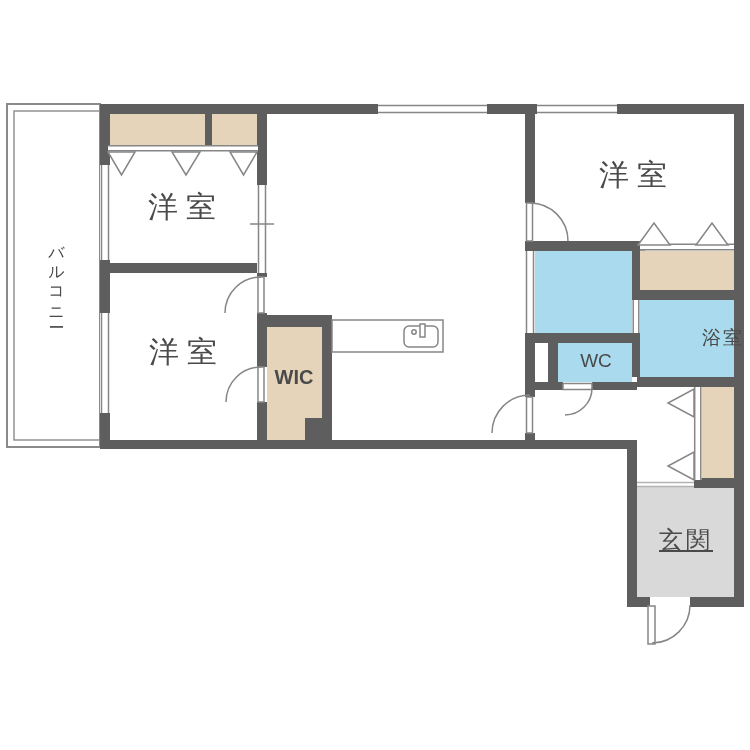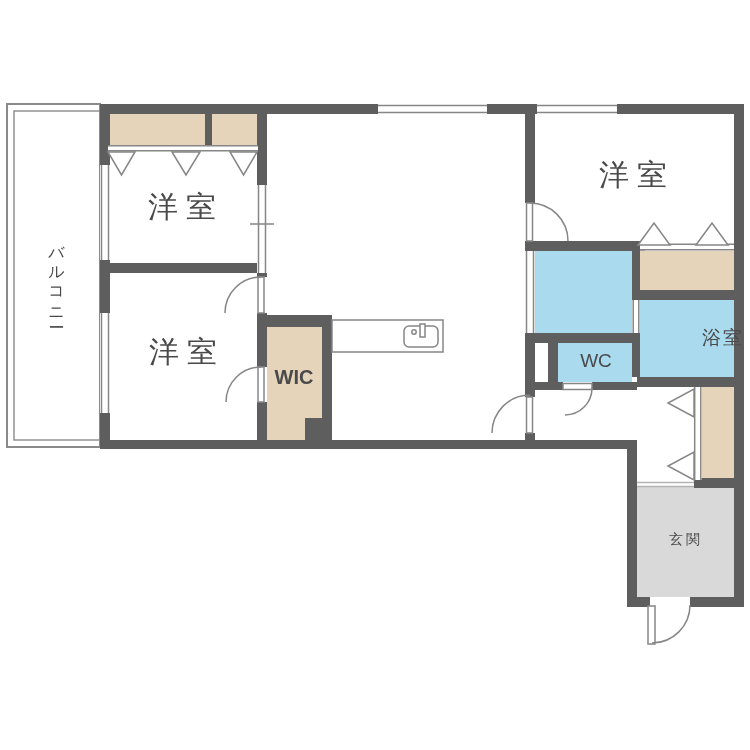--- a/index.html
+++ b/index.html
@@ -154,15 +154,15 @@
     <line class="step" x1="637" y1="486.5" x2="694" y2="486.5"></line>
   </g>
 </svg>
 
   <div class="label" style="left:182px;top:207px;font-size:30px;letter-spacing:8px;padding-left:8px;">洋室</div>
   <div class="label" style="left:183px;top:352px;font-size:30px;letter-spacing:8px;padding-left:8px;">洋室</div>
   <div class="label" style="left:633px;top:175px;font-size:30px;letter-spacing:8px;padding-left:8px;">洋室</div>
   <div class="label" style="left:294px;top:377px;font-size:20px;font-weight:bold;">WIC</div>
   <div class="label" style="left:596px;top:361px;font-size:19px;">WC</div>
   <div class="label" style="left:687px;top:338px;font-size:19px;letter-spacing:2px;margin-left:36px;">浴室</div>
-  <div class="label" style="left:686px;top:540px;font-size:14px;letter-spacing:3px;">玄関</div>
+  <div class="label" style="left:686px;top:540px;font-size:24px;letter-spacing:3px;text-decoration:underline;">玄関</div>
   <div class="label vert" style="left:56px;top:278px;font-size:16px;">バルコニー</div>
 </div>
 
 </body></html>

